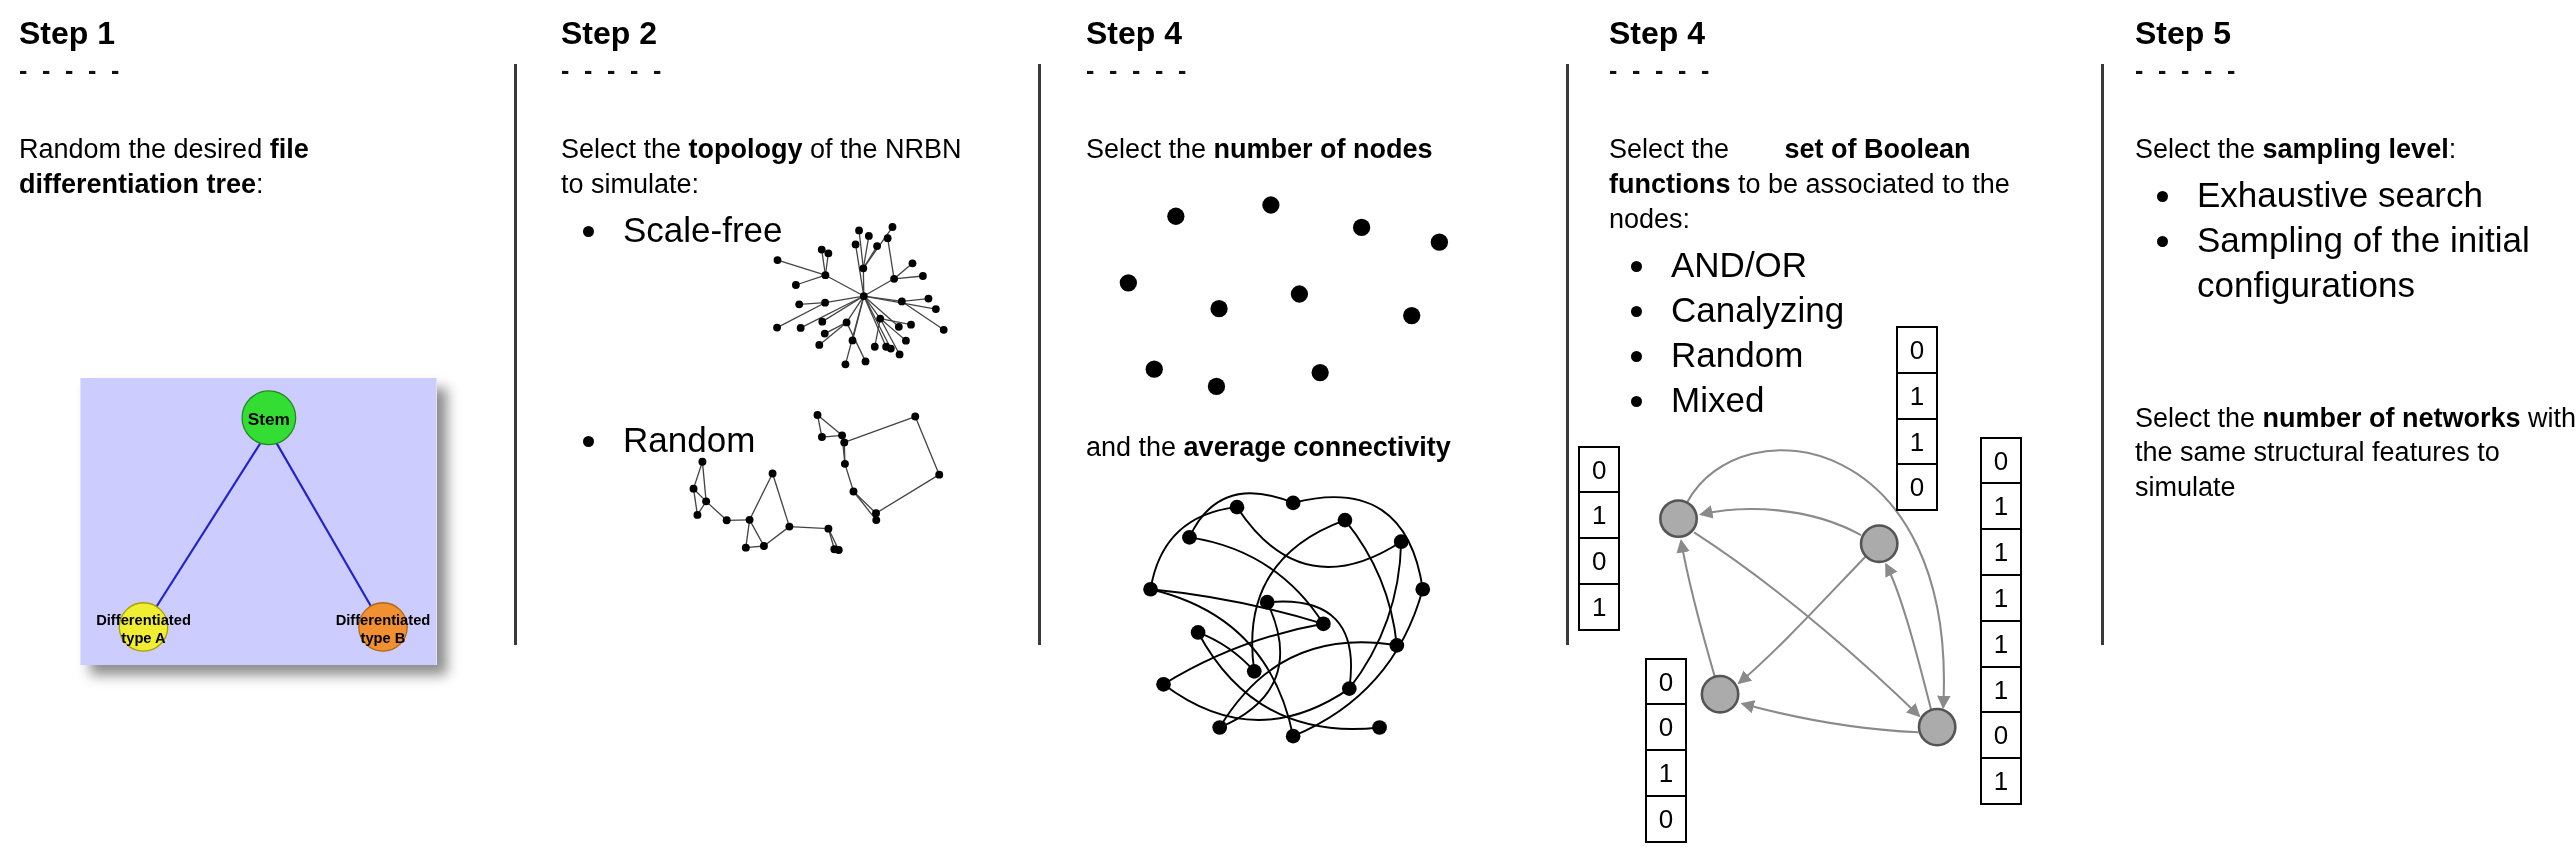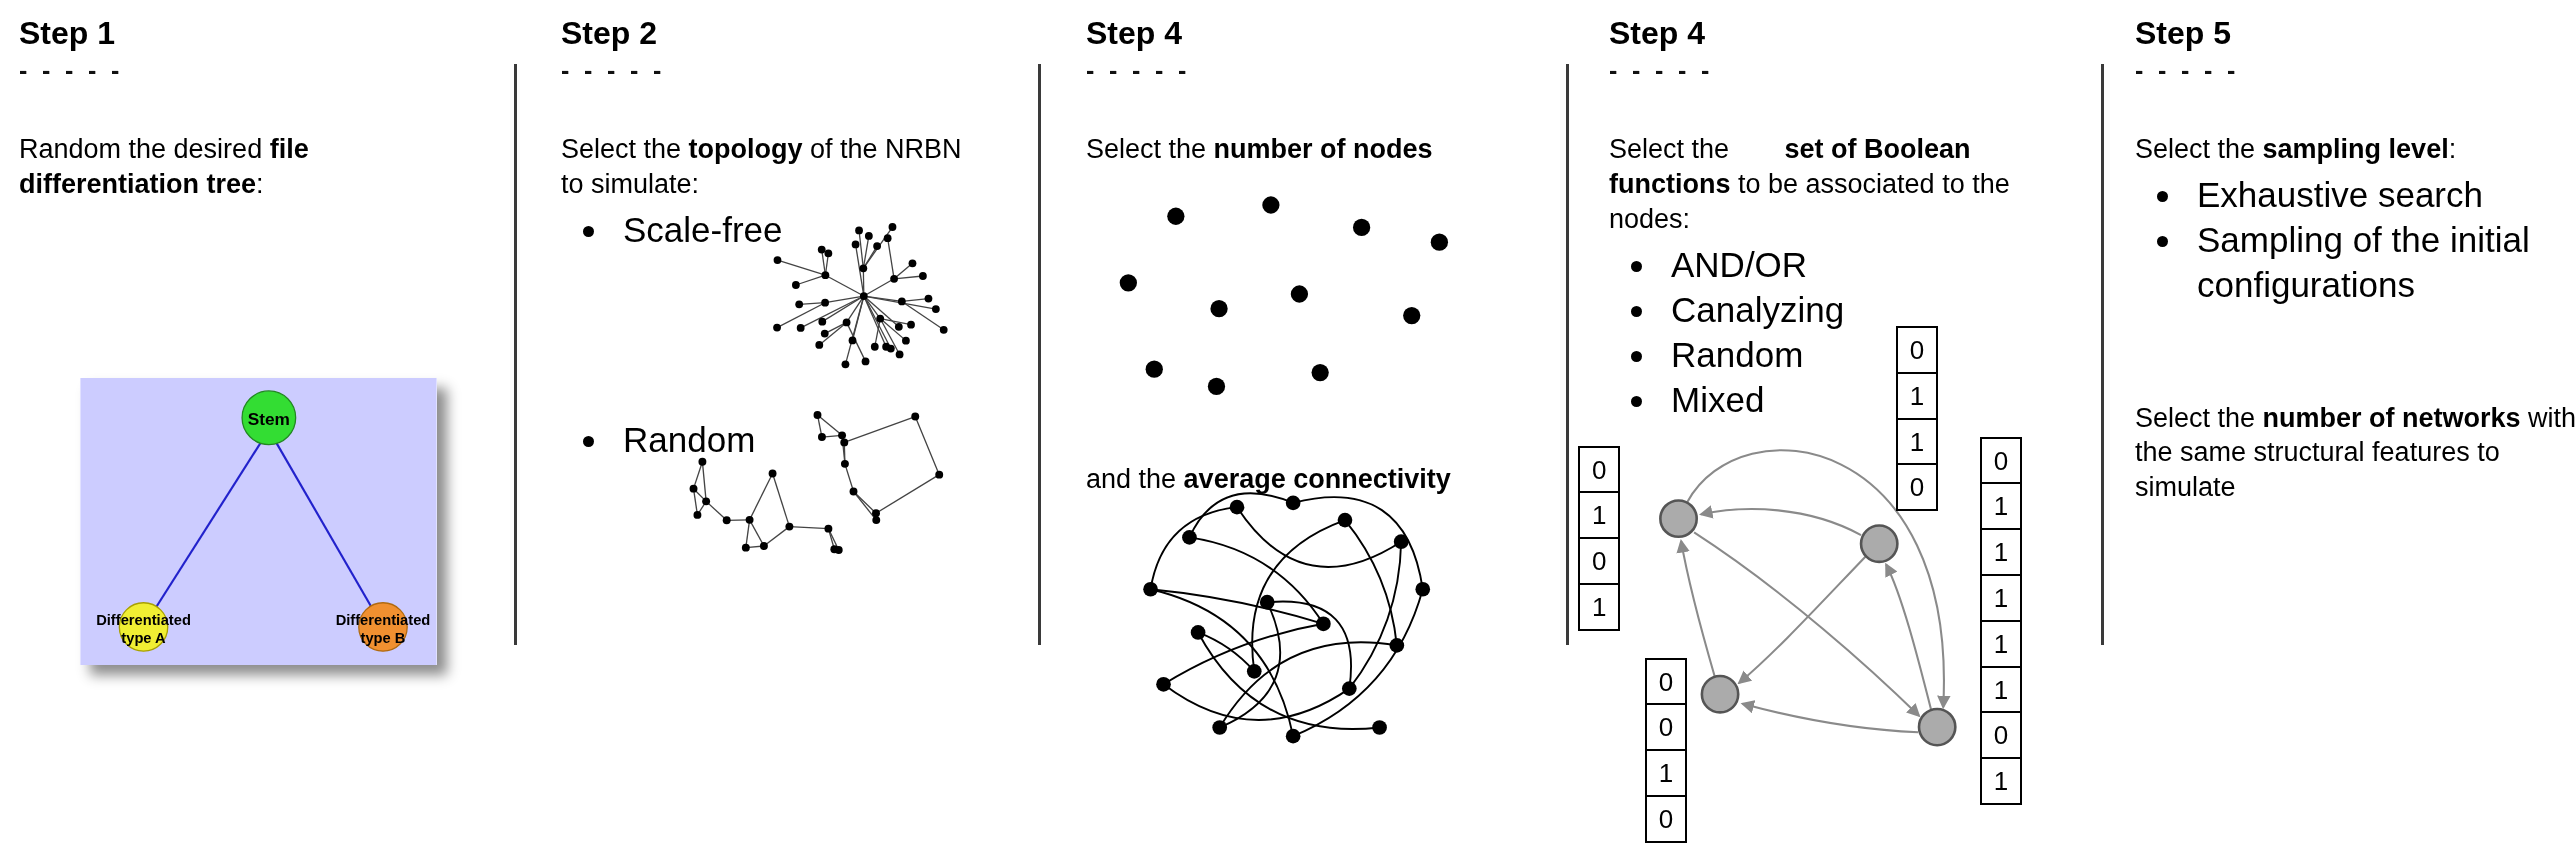--- a/index.html
+++ b/index.html
@@ -33,21 +33,21 @@
   .tree-label.big{font-size:20px;}
   .tree-label.small{font-size:17px;}
 
   
   .sf-net{position:absolute;left:147px;top:183px;}
   .rnd-bullet{position:absolute;top:396px;left:0;}
   .rnd-net{position:absolute;left:112px;top:382px;}
 
   
   .dots-box{position:absolute;left:15.6px;top:170px;}
-  .line2{position:absolute;top:414px;left:0;white-space:nowrap;margin-top:32px;}
+  .line2{position:absolute;top:414px;left:0;white-space:nowrap;}
   .tangle-box{position:absolute;left:30px;top:452px;}
 
   
   .bool-diagram{position:absolute;left:-36px;top:300px;width:519px;height:535px;}
   .bool-diagram svg{position:absolute;left:0;top:0;}
   .ttable{position:absolute;display:flex;flex-direction:column;}
   .tcell{
     width:42px;height:48px;border:2.2px solid #000;background:#fff;margin-top:-2.2px;
     display:flex;align-items:center;justify-content:center;font-size:26px;line-height:1;
   }

